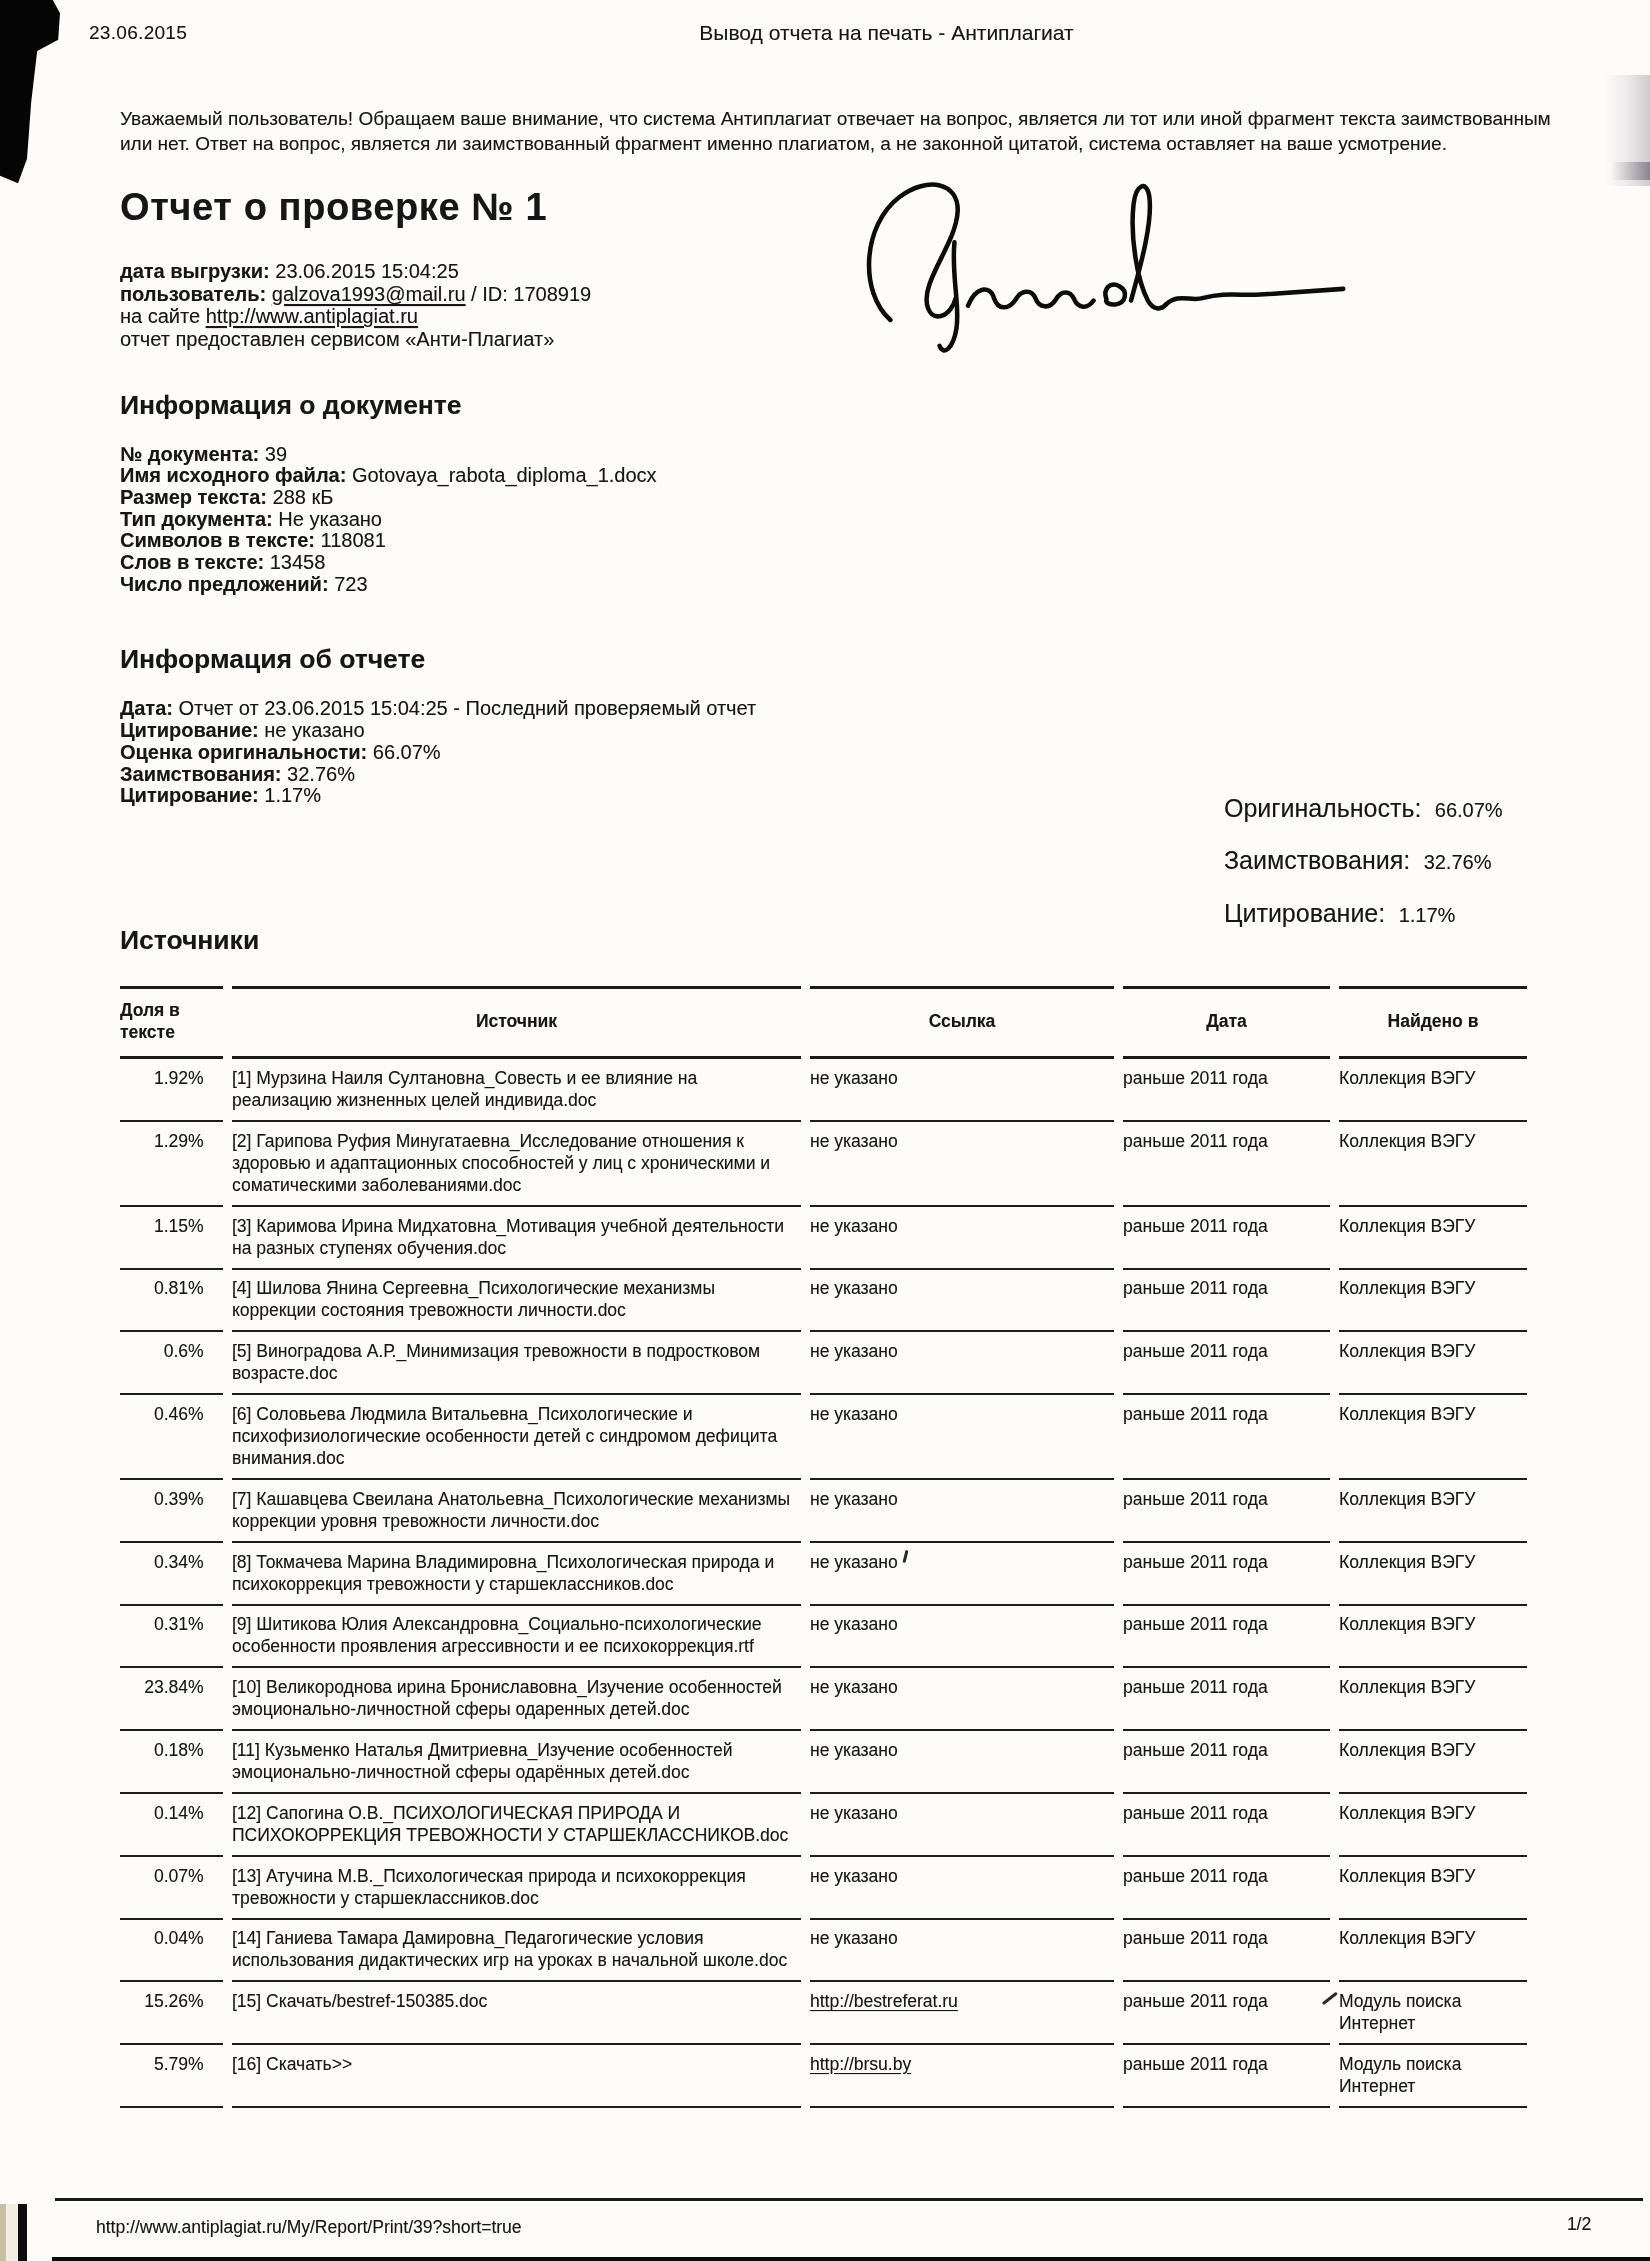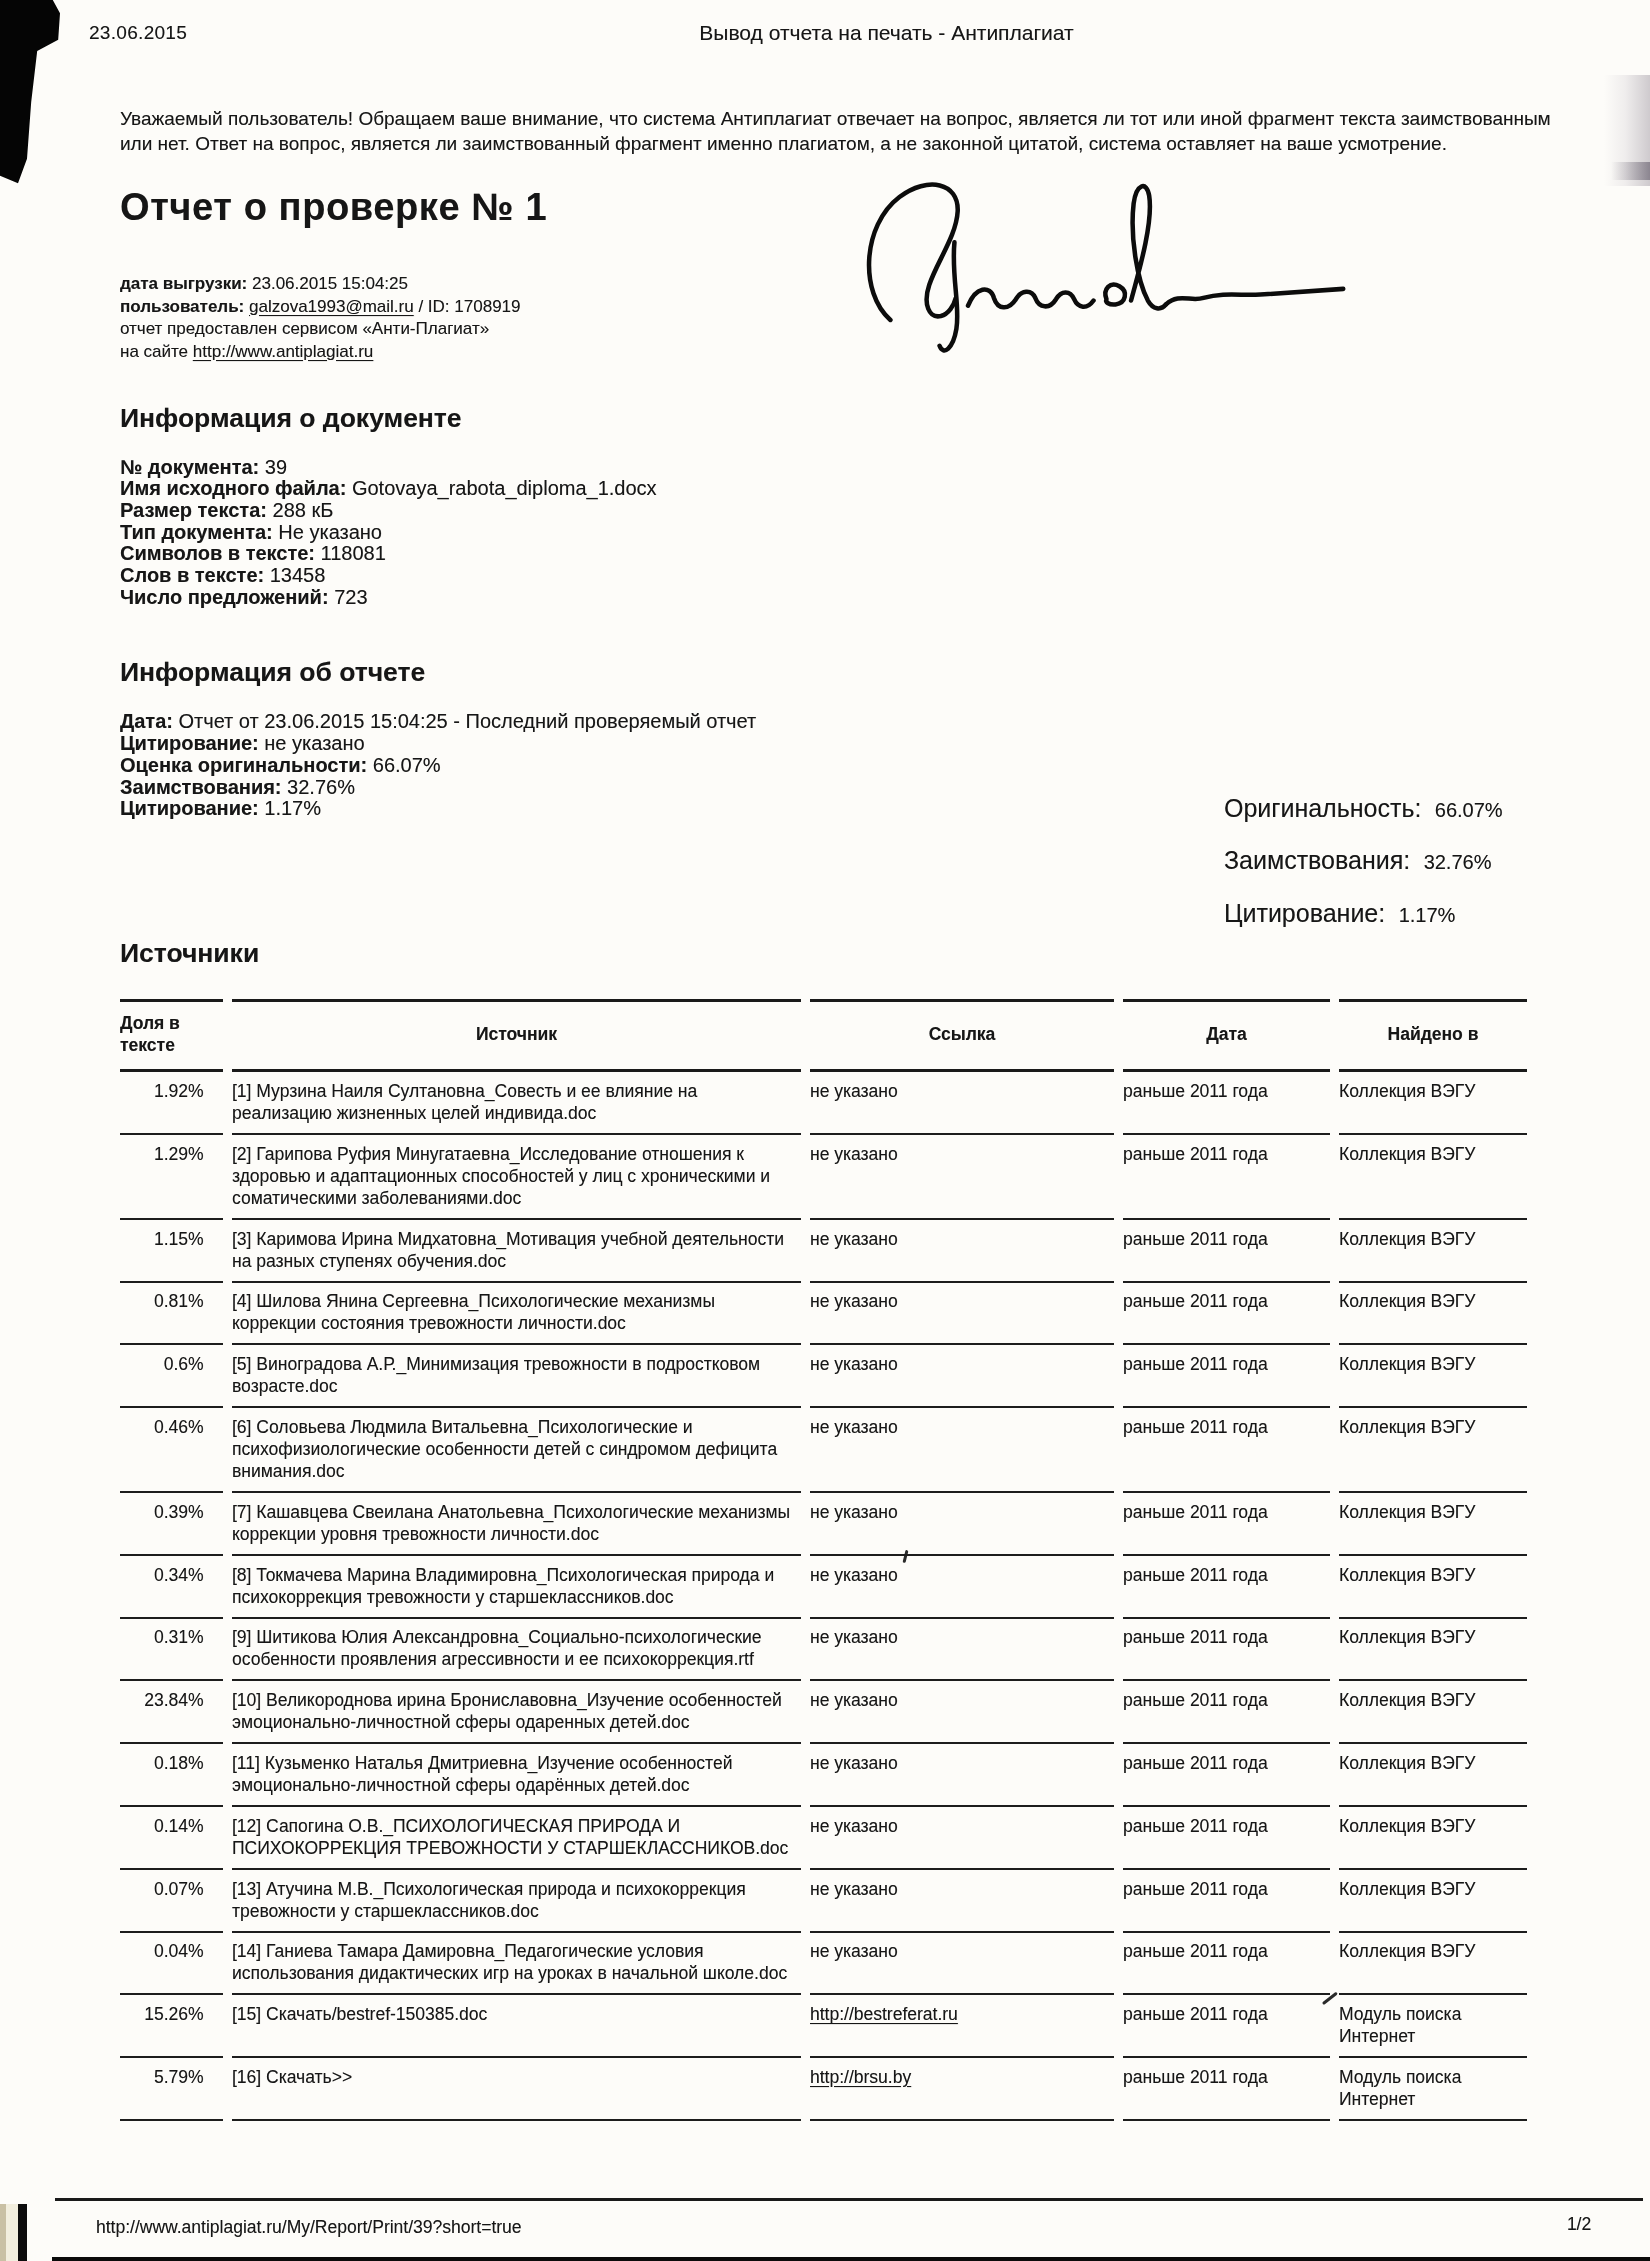--- a/index.html
+++ b/index.html
@@ -15,21 +15,21 @@
   .page-header-date{position:absolute;left:89px;top:22px;font-size:19px;letter-spacing:0.3px;}
   .page-header-title{position:absolute;left:calc(50% + 61px);top:21px;transform:translateX(-50%);font-size:21px;white-space:nowrap;}
   .footer{position:absolute;left:55px;right:7.8px;top:2198px;border-top:3.2px solid #1a1a1a;height:52px;}
   .footer-url{position:absolute;left:41px;top:15.5px;font-size:17.5px;}
   .footer-page{position:absolute;right:52px;top:13px;font-size:17.5px;}
 
   
   .content{position:absolute;left:120px;top:107px;width:1452px;}
   .intro{font-size:19px;line-height:24.6px;width:1446px;margin:0;}
   .report-title{font-size:38px;font-weight:bold;letter-spacing:0.6px;margin:30px 0 0 0;}
-  .meta{margin-top:44px;font-size:17px;line-height:22.6px;}
+  .meta{margin-top:31px;font-size:20px;line-height:22.6px;}
   .k{font-weight:bold;}
   a.link{color:inherit;text-decoration:underline;text-underline-offset:2.6px;cursor:pointer;}
   .section-heading{font-size:26.5px;font-weight:bold;margin:0;}
   .mt-doc{margin-top:39px;}
   .mt-rep{margin-top:49px;}
   .mt-src{margin-top:118px;}
   .kv-list{margin-top:23px;font-size:20px;line-height:21.7px;}
 
   
   .summary{position:absolute;left:1224px;top:793px;}
@@ -112,25 +112,25 @@
   <div class="meta">
     <div>
       <span class="k">дата выгрузки:</span>
       <span>23.06.2015 15:04:25</span>
     </div>
     <div>
       <span class="k">пользователь:</span>
       <a class="link">galzova1993@mail.ru</a>
       <span>/ ID: 1708919</span>
     </div>
-    <div>отчет предоставлен сервисом «Анти-Плагиат»</div>
     <div>
       <span>на сайте</span>
       <a class="link">http://www.antiplagiat.ru</a>
     </div>
+    <div>отчет предоставлен сервисом «Анти-Плагиат»</div>
   </div>
 
   <h2 class="section-heading mt-doc">Информация о документе</h2>
   <div class="kv-list">
 
       <div><span class="k">№ документа:</span> <span>39</span></div>
 
       <div><span class="k">Имя исходного файла:</span> <span>Gotovaya_rabota_diploma_1.docx</span></div>
 
       <div><span class="k">Размер текста:</span> <span>288 кБ</span></div>

